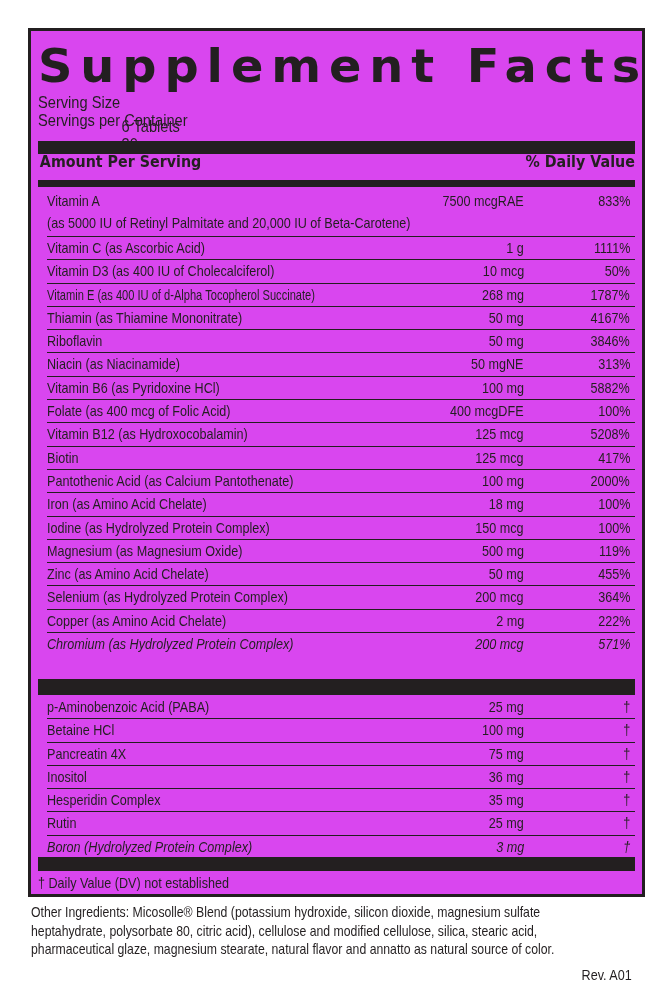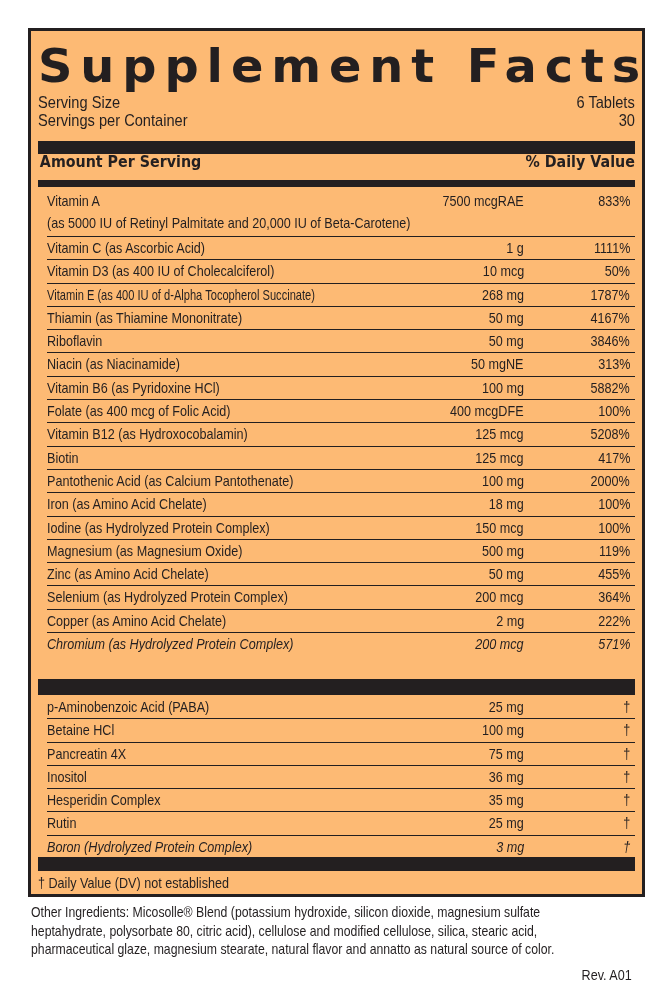--- a/index.html
+++ b/index.html
@@ -1,25 +1,25 @@
 <!DOCTYPE html>
 <html><head>
 <meta charset="utf-8">
 <style>
   html, body { margin: 0; padding: 0; background: #ffffff; }
   body { width: 670px; height: 1000px; position: relative; overflow: hidden;
          font-family: "Liberation Sans", sans-serif; color: #231f20; }
   .panel { position: absolute; left: 28px; top: 28px; width: 611px; height: 863px;
-           border: 3px solid #231f20; background: #fdba74; }
+           border: 3px solid #231f20; background: #d946ef; }
   .inner { position: absolute; left: 7px; right: 7px; top: 0; }
   .title { position: absolute; left: 0; right: 0; top: 10px; height: 50px;
            font-family: "DejaVu Sans", sans-serif; font-weight: bold; font-size: 46px;
            letter-spacing: 7.6px; line-height: 50px; white-space: nowrap; transform: scaleX(1.04); transform-origin: left center; }
   .serv { position: absolute; left: 0; right: 0; height: 24px; font-size: 17px; line-height: 24px;
-          display: flex; justify-content: space-between; font-family: "Liberation Sans Narrow", "Liberation Sans", sans-serif; }
+          display: flex; justify-content: space-between; font-family: "Liberation Sans Narrow", "Liberation Sans", sans-serif; flex-direction: column; }
   .serv span { display: inline-block; transform: scaleX(0.86); }
   .serv .l { transform-origin: left center; }
   .serv .r { transform-origin: right center; }
   .bar-thick { position: absolute; left: 0; right: 0; background: #231f20; }
   .hdr { position: absolute; left: 0; right: 0; height: 22px; display: flex; justify-content: space-between;
          font-family: "DejaVu Sans", sans-serif; font-weight: bold; font-size: 15.5px; line-height: 22px; }
   .hdr span { display:inline-block; transform: scaleX(0.92); }
   .hdr .l { transform-origin: left center; padding-left: 2px; }
   .hdr .r { transform-origin: right center; }
   .rows { position: absolute; left: 0; right: 0; }

